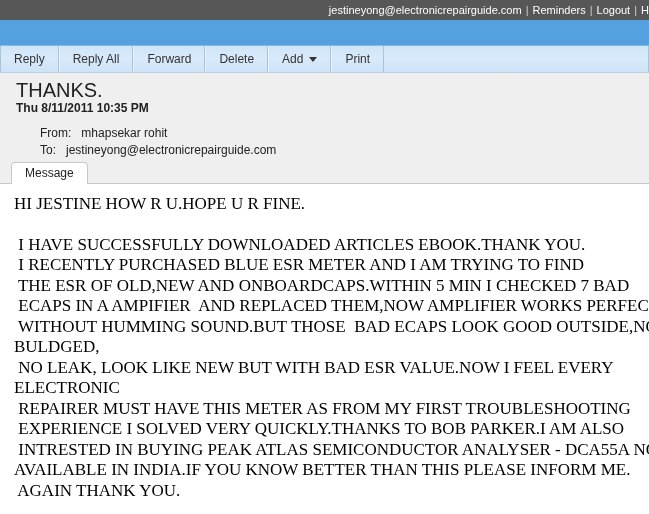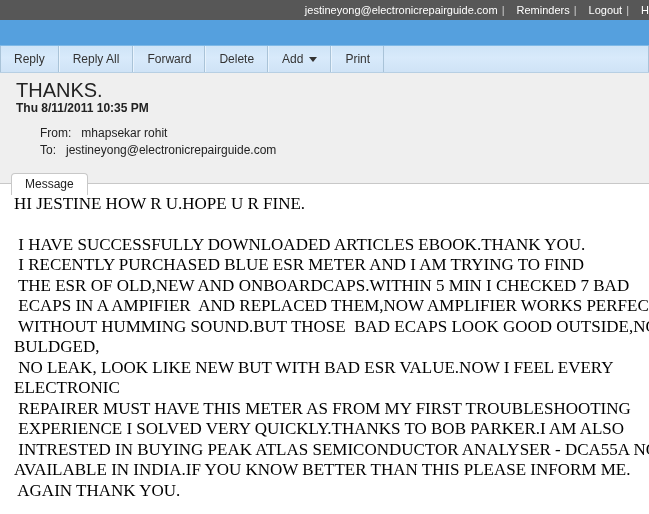--- a/index.html
+++ b/index.html
@@ -32,21 +32,20 @@
     font-size: 11px;
   }
   .account-bar .sep {
     padding: 0 4px;
     color: #cfcfcf;
   }
   .account-bar a.acct-link {
     color: #ffffff;
     text-decoration: none;
     font-size: 11px;
-    margin-left: 8px;
   }
 
   
   .blue-band {
     height: 25px;
     background: #55a0de;
     border-bottom: 1px solid #7fb9e6;
   }
 
   
@@ -133,21 +132,21 @@
   }
   .tab {
     background: #ffffff;
     border: 1px solid #c8c8c8;
     border-bottom: none;
     border-radius: 4px 4px 0 0;
     font-size: 12px;
     color: #222222;
     padding: 3px 13px 4px 13px;
     position: relative;
-    top: 12px;
+    top: 1px;
     cursor: default;
   }
 
   
   .msg-body {
     background: #ffffff;
     padding: 10px 0 0 14px;
     font-family: "Liberation Serif", "DejaVu Serif", serif;
     font-size: 17px;
     line-height: 20.5px;

